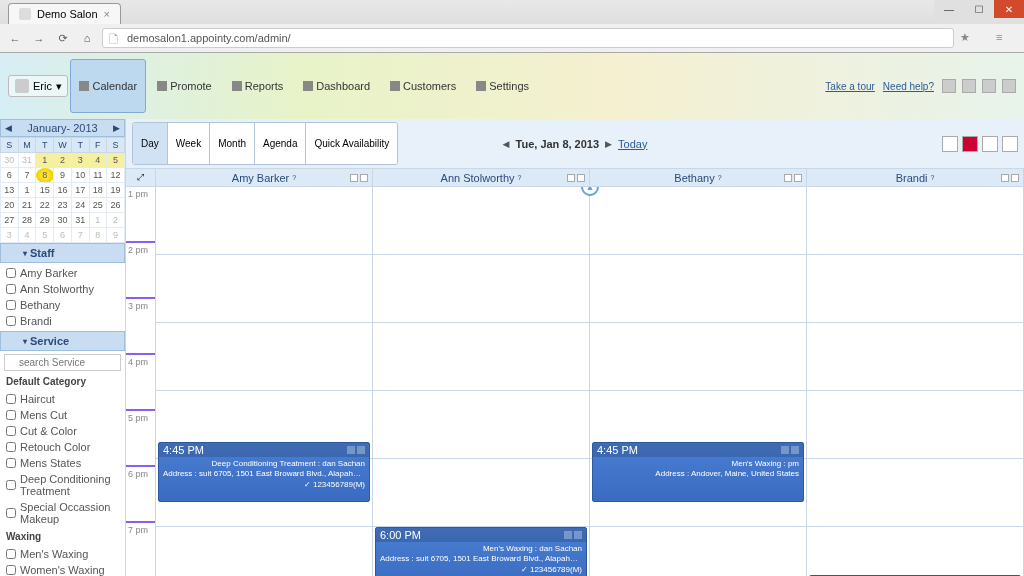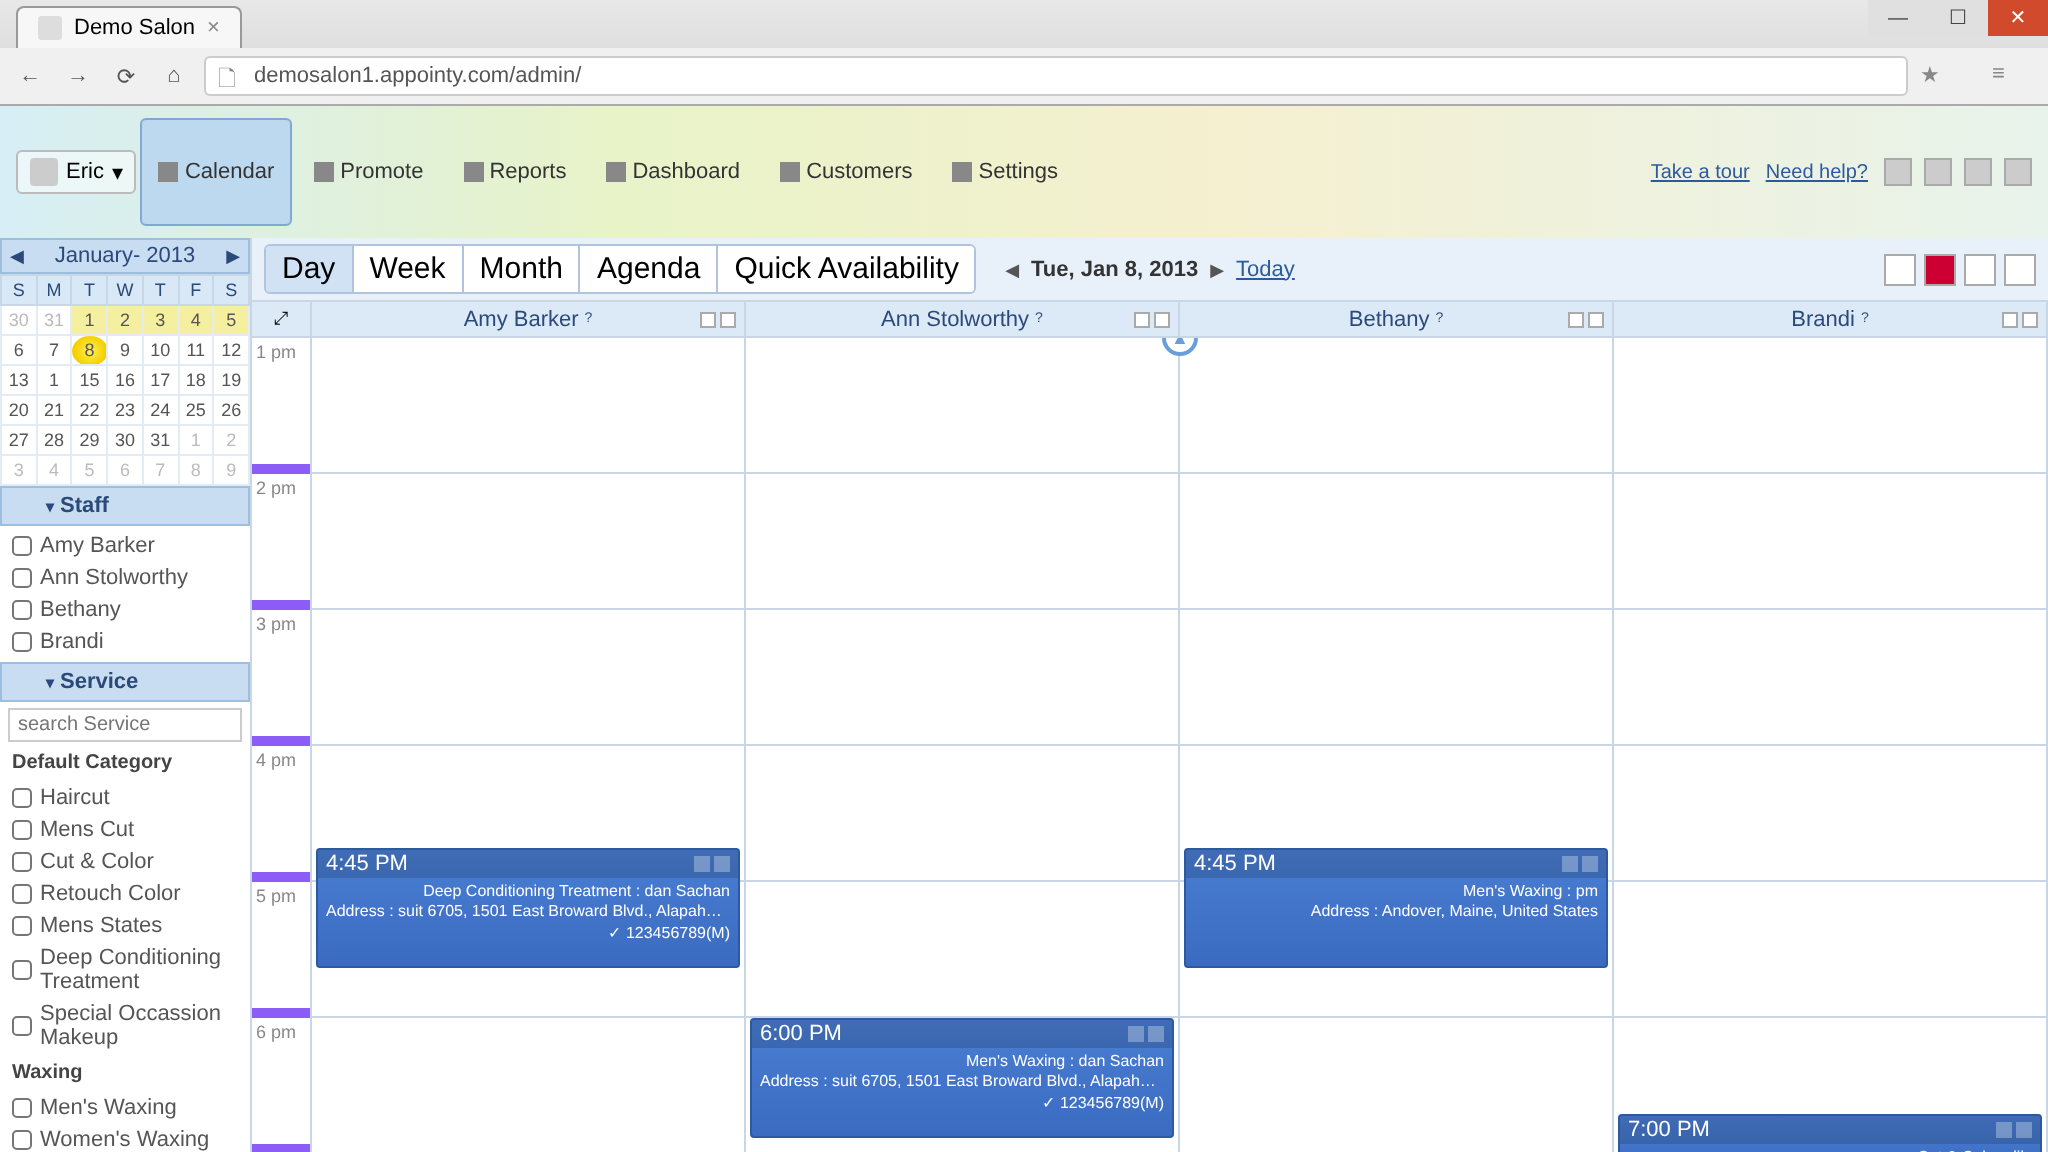--- a/index.html
+++ b/index.html
@@ -51,27 +51,27 @@
 .minical td.selected { position: relative; }
 .minical td.selected::after { content: ''; position: absolute; inset: -2px; border-radius: 50%; background: radial-gradient(circle, #fff05a 0%, #f5d000 70%); z-index: -1; }
 .minical td.selected { background: radial-gradient(circle, #fff05a 0%, #f5d000 70%); border-radius: 50%; }
 
 
 .side-panel-head { background: #c9ddf2; border: 1px solid #9ebede; padding: 3px 22px; font-size: 10px; color: #2b4a7a; font-weight: bold; display: flex; align-items: center; gap: 3px; }
 .side-panel-head::before { content: '▾'; font-size: 8px; }
 .side-list { padding: 2px 0; }
 .side-list-item { display: flex; align-items: center; gap: 4px; padding: 2px 6px; font-size: 10px; color: #555; cursor: pointer; }
 .side-list-item input { width: 10px; height: 10px; }
-.side-search { width: calc(100% - 8px); margin: 3px 4px; border: 1px solid #ccc; padding: 2px 4px; font-size: 10px; color: #999; }
+.side-search { width: calc(100% - 8px); margin: 3px 4px; border: 1px solid #ccc; padding: 2px 14px; font-size: 10px; color: #999; }
 .side-sub { padding: 2px 6px; font-weight: bold; font-size: 10px; color: #444; }
 
 
 .toolbar { background: #e8f0f9; border-bottom: 1px solid #c9d6e6; padding: 3px 6px; display: flex; align-items: center; gap: 4px; position: relative; }
 .view-btns { display: flex; border: 1px solid #b0c4de; border-radius: 3px; overflow: hidden; }
-.view-btn { padding: 3px 8px; background: #fff; border-right: 1px solid #b0c4de; font-size: 15px; cursor: pointer; }
+.view-btn { padding: 15px 8px; background: #fff; border-right: 1px solid #b0c4de; font-size: 10px; cursor: pointer; }
 .view-btn:last-child { border-right: none; }
 .view-btn.active { background: #d0e2f4; }
 .date-nav { position: absolute; left: 50%; transform: translateX(-50%); display: flex; align-items: center; gap: 6px; font-size: 10px; }
 .date-nav .arrow { cursor: pointer; font-size: 9px; color: #555; }
 .date-nav .date-label { font-weight: bold; color: #333; }
 .date-nav .today { color: #2b5a9e; text-decoration: underline; cursor: pointer; }
 .toolbar-right { margin-left: auto; display: flex; gap: 4px; }
 .toolbar-right span { width: 16px; height: 16px; border: 1px solid #aaa; background: #fff; cursor: pointer; }
 .toolbar-right span.red { background: #c03; }
 
@@ -79,21 +79,21 @@
 .staff-header { display: flex; background: #dce9f7; border-bottom: 1px solid #c9d6e6; height: 18px; }
 .time-gutter-head { width: 30px; border-right: 1px solid #c9d6e6; display: flex; align-items: center; justify-content: center; }
 .staff-col-head { flex: 1; border-right: 1px solid #c9d6e6; display: flex; align-items: center; justify-content: center; font-size: 10px; color: #2b4a7a; gap: 3px; position: relative; }
 .staff-col-head .sup { font-size: 7px; vertical-align: super; }
 .staff-col-head .opts { position: absolute; right: 4px; display: flex; gap: 2px; }
 .staff-col-head .opts span { width: 8px; height: 8px; border: 1px solid #aaa; background: #fff; }
 
 
 .cal-grid { flex: 1; display: flex; overflow: hidden; position: relative; }
 .time-gutter { width: 30px; border-right: 1px solid #c9d6e6; }
-.time-slot { height: 68px; border-bottom: 5px solid #8b5cf6; font-size: 9px; color: #888; padding: 2px; }
+.time-slot { height: 56px; border-bottom: 2px solid #8b5cf6; font-size: 9px; color: #888; padding: 2px; }
 .cal-cols { flex: 1; display: flex; position: relative; }
 .cal-col { flex: 1; border-right: 1px solid #c9d6e6; position: relative; }
 .cal-row { height: 68px; border-bottom: 1px solid #c9d6e6; }
 .time-marker { position: absolute; width: 18px; height: 18px; border: 2px solid #6a9edb; border-radius: 50%; background: #fff; left: 50%; transform: translateX(-50%); display: flex; align-items: center; justify-content: center; font-size: 9px; color: #6a9edb; }
 
 
 .appt { position: absolute; background: linear-gradient(#4a7fd4, #3a6bc0); border: 1px solid #2b5a9e; border-radius: 2px; color: #fff; font-size: 9px; padding: 2px 4px; overflow: hidden; left: 2px; right: 2px; }
 .appt-head { background: rgba(0,0,0,0.15); margin: -2px -4px 2px; padding: 1px 4px; display: flex; align-items: center; gap: 3px; font-size: 8px; }
 .appt-head .icons { margin-left: auto; display: flex; gap: 2px; }
 .appt-head .icons span { width: 8px; height: 8px; background: rgba(255,255,255,0.3); }

